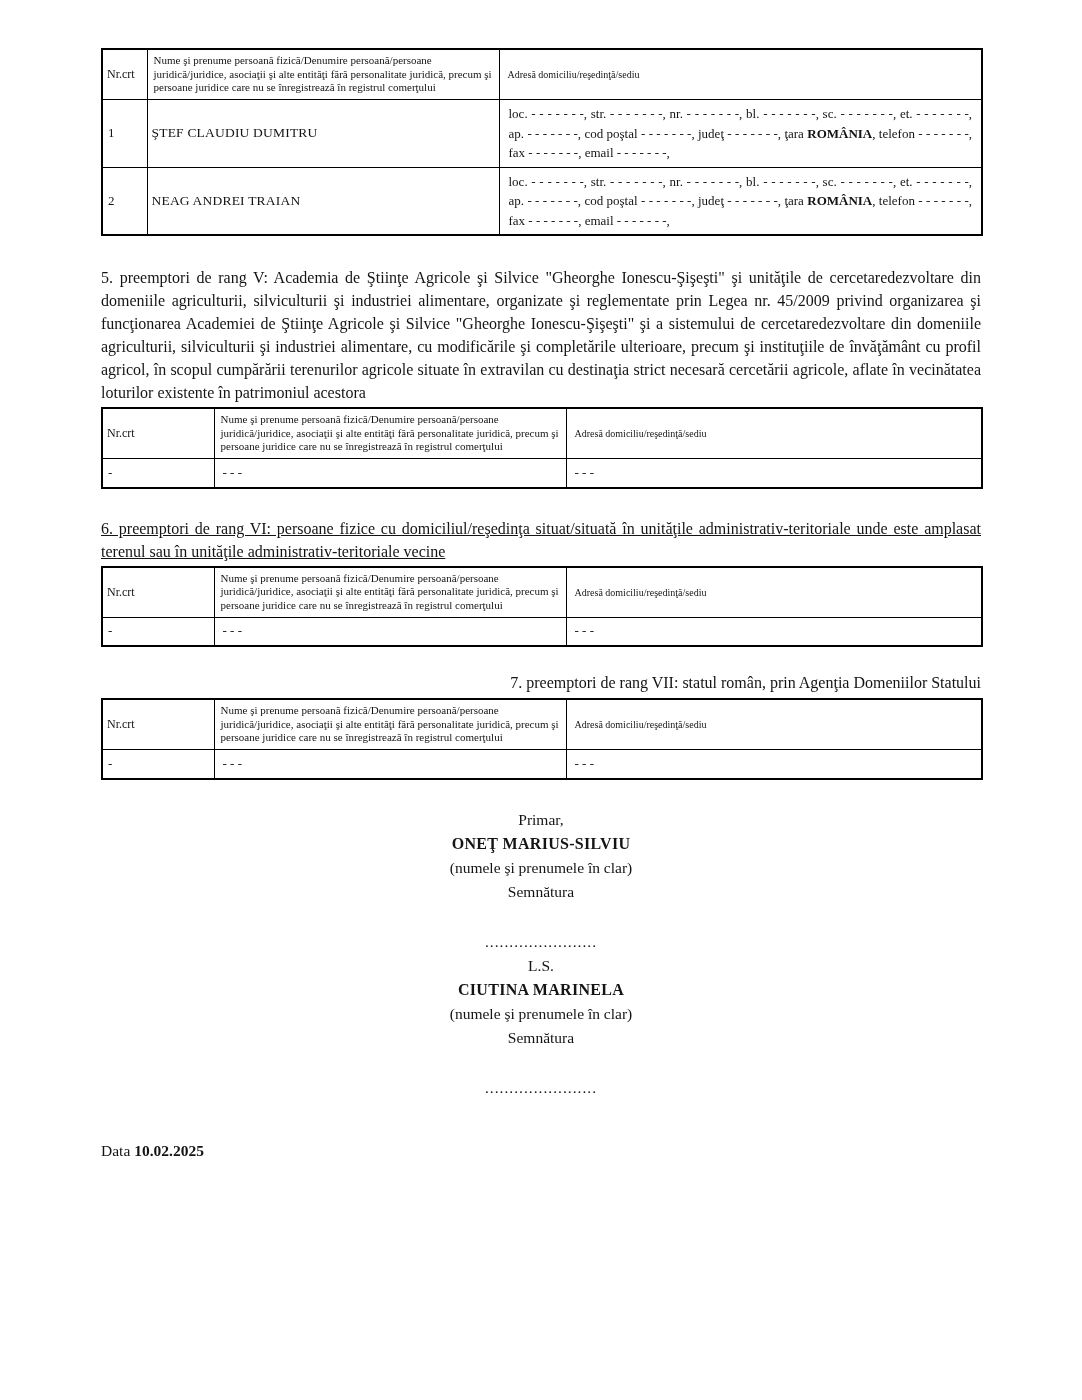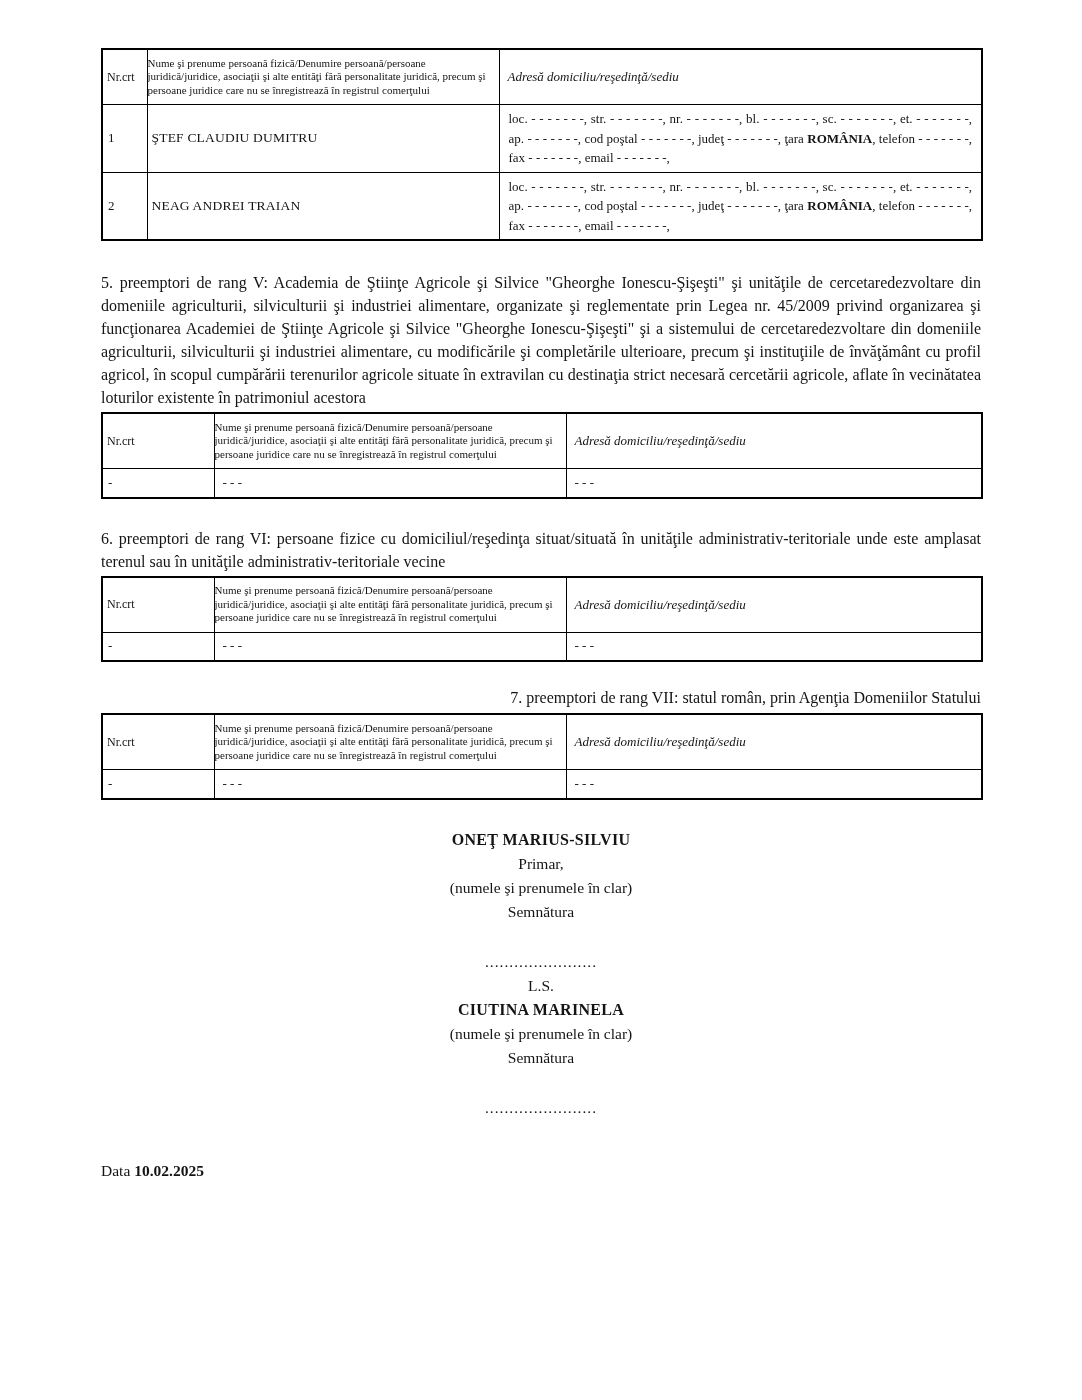--- a/index.html
+++ b/index.html
@@ -24,23 +24,23 @@
     box-sizing:border-box;
     vertical-align:middle;
     font-weight:normal;
     text-align:left;
   }
   table.doc{border:2px solid #000;}
   table.doc thead th{border-bottom:1.5px solid #000;}
   th.hdr-nr{font-size:12px;padding:16px 4px;}
   th.hdr-name{
     font-size:11px;line-height:13.5px;
-    text-align:justify;padding:3px 0;font-family:Liberation Serif, serif;
-  }
-  th.hdr-addr{font-size:13px;padding:19px 8px;font-style:italic;}
+    text-align:justify;padding:3px 6px;font-family:Liberation Serif, serif;
+  }
+  th.hdr-addr{font-size:10px;padding:19px 8px;}
   
   .t1 col.c1{width:45px;} .t1 col.c2{width:352px;} .t1 col.c3{width:483px;}
   .t1 thead tr{height:45px;}
   .t1 tbody tr{height:66px;}
   .t1 td.nr{font-size:13px;padding:3px 5px;}
   .t1 td.name{font-size:13.5px;font-weight:normal;padding:3px 4px;letter-spacing:.2px;}
   .t1 td.addr{font-size:13px;line-height:19.5px;padding:4px 9px;}
   .addr-line{display:block;text-align:justify;text-align-last:justify;}
   .addr-line.last{text-align-last:left;}
   
@@ -48,21 +48,21 @@
   .t2 thead tr{height:45px;}
   .t2 tbody tr{height:29px;}
   .t2 td{font-size:13px;padding:2px 8px;}
   .t2 td.nr{padding:2px 5px;}
   
   .para{
     font-size:16px;line-height:23px;
     text-align:justify;margin:0;
   }
   .p5{margin-top:30px;margin-bottom:3px;}
-  .p6{margin-top:28px;margin-bottom:3px;}
+  .p6{margin-top:28px;margin-bottom:3px;text-decoration:underline;}
   .p7{margin-top:24px;margin-bottom:4px;text-align:right;}
   
   .sig{
     text-align:center;
     font-size:15.5px;line-height:24px;
     margin-top:28px;
   }
   .sig .line{display:block;}
   .sig .name{font-weight:bold;font-size:16px;letter-spacing:.3px;}
   .sig .dots{margin-top:26px;letter-spacing:1px;}
@@ -180,22 +180,22 @@
     <tbody>
       <tr>
         <td class="nr">-</td>
         <td>- - -</td>
         <td>- - -</td>
       </tr>
     </tbody>
   </table>
 
   <div class="sig">
+    <span class="line">Primar,</span>
     <span class="line name">ONEŢ MARIUS-SILVIU</span>
-    <span class="line">Primar,</span>
     <span class="line">(numele şi prenumele în clar)</span>
     <span class="line">Semnătura</span>
     <span class="line dots">.......................</span>
     <span class="line">L.S.</span>
   </div>
 
   <div class="sig" style="margin-top:0;">
     <span class="line name">CIUTINA MARINELA</span>
     <span class="line">(numele şi prenumele în clar)</span>
     <span class="line">Semnătura</span>

